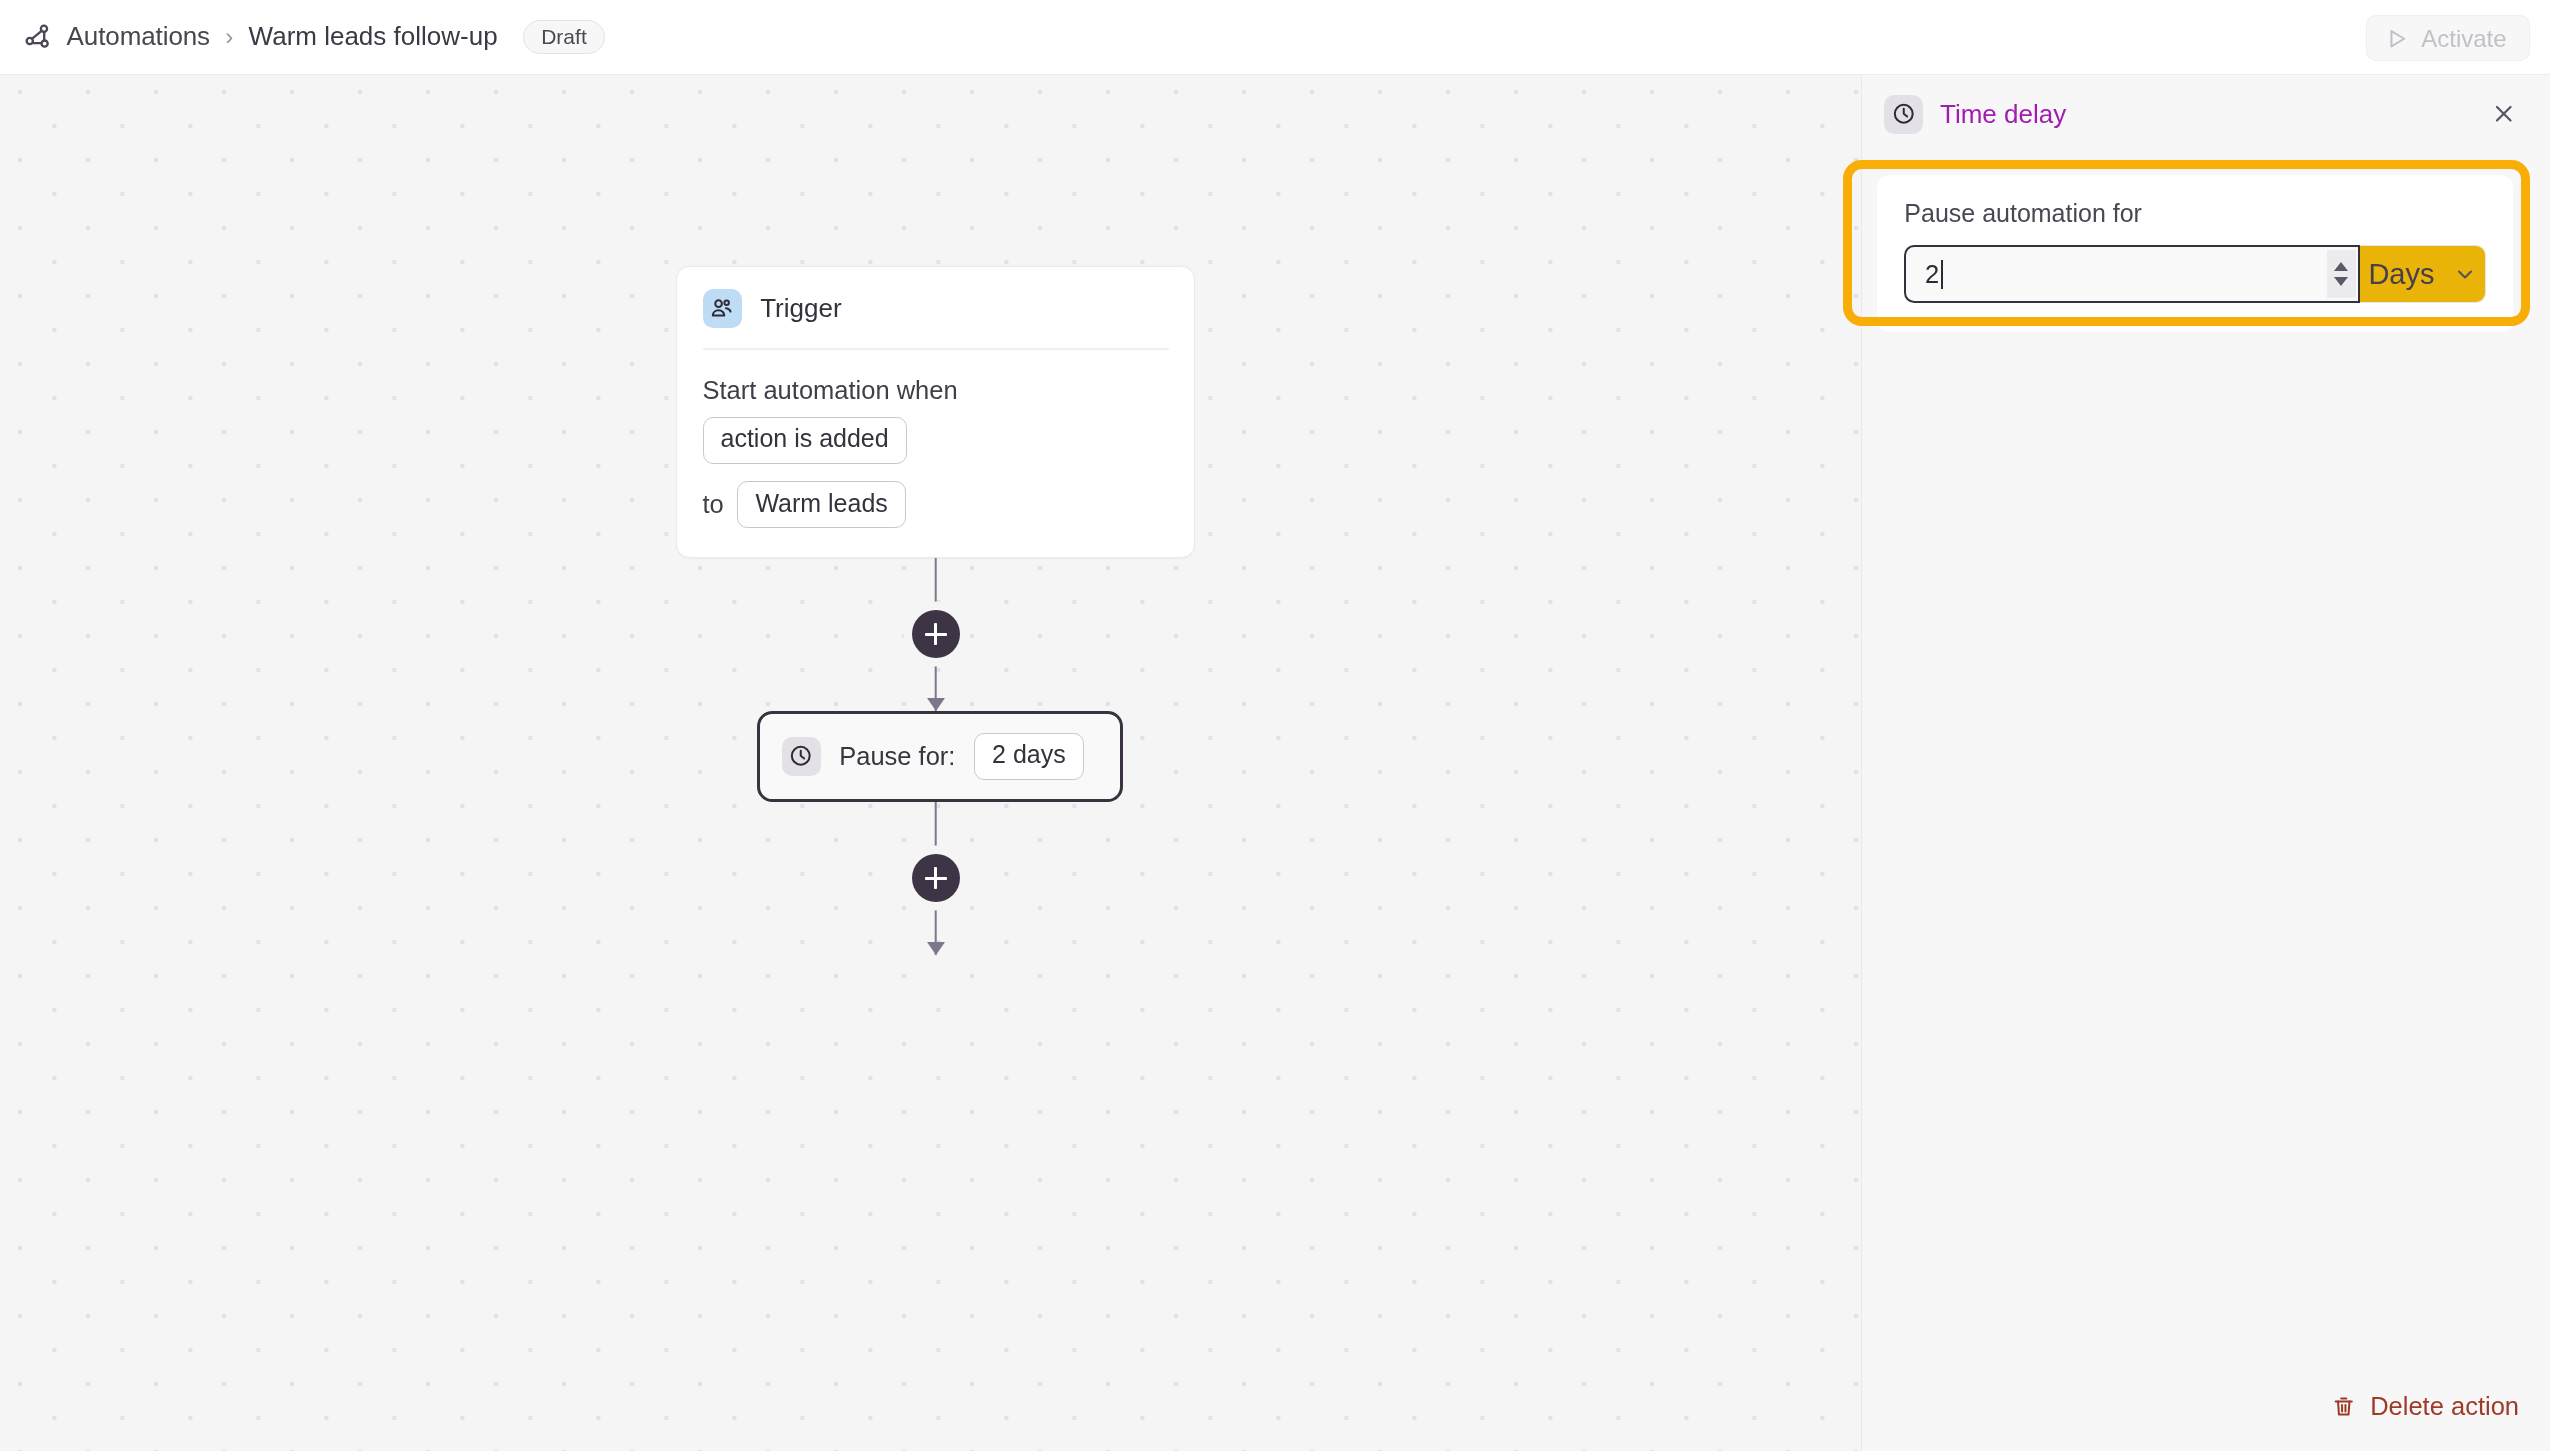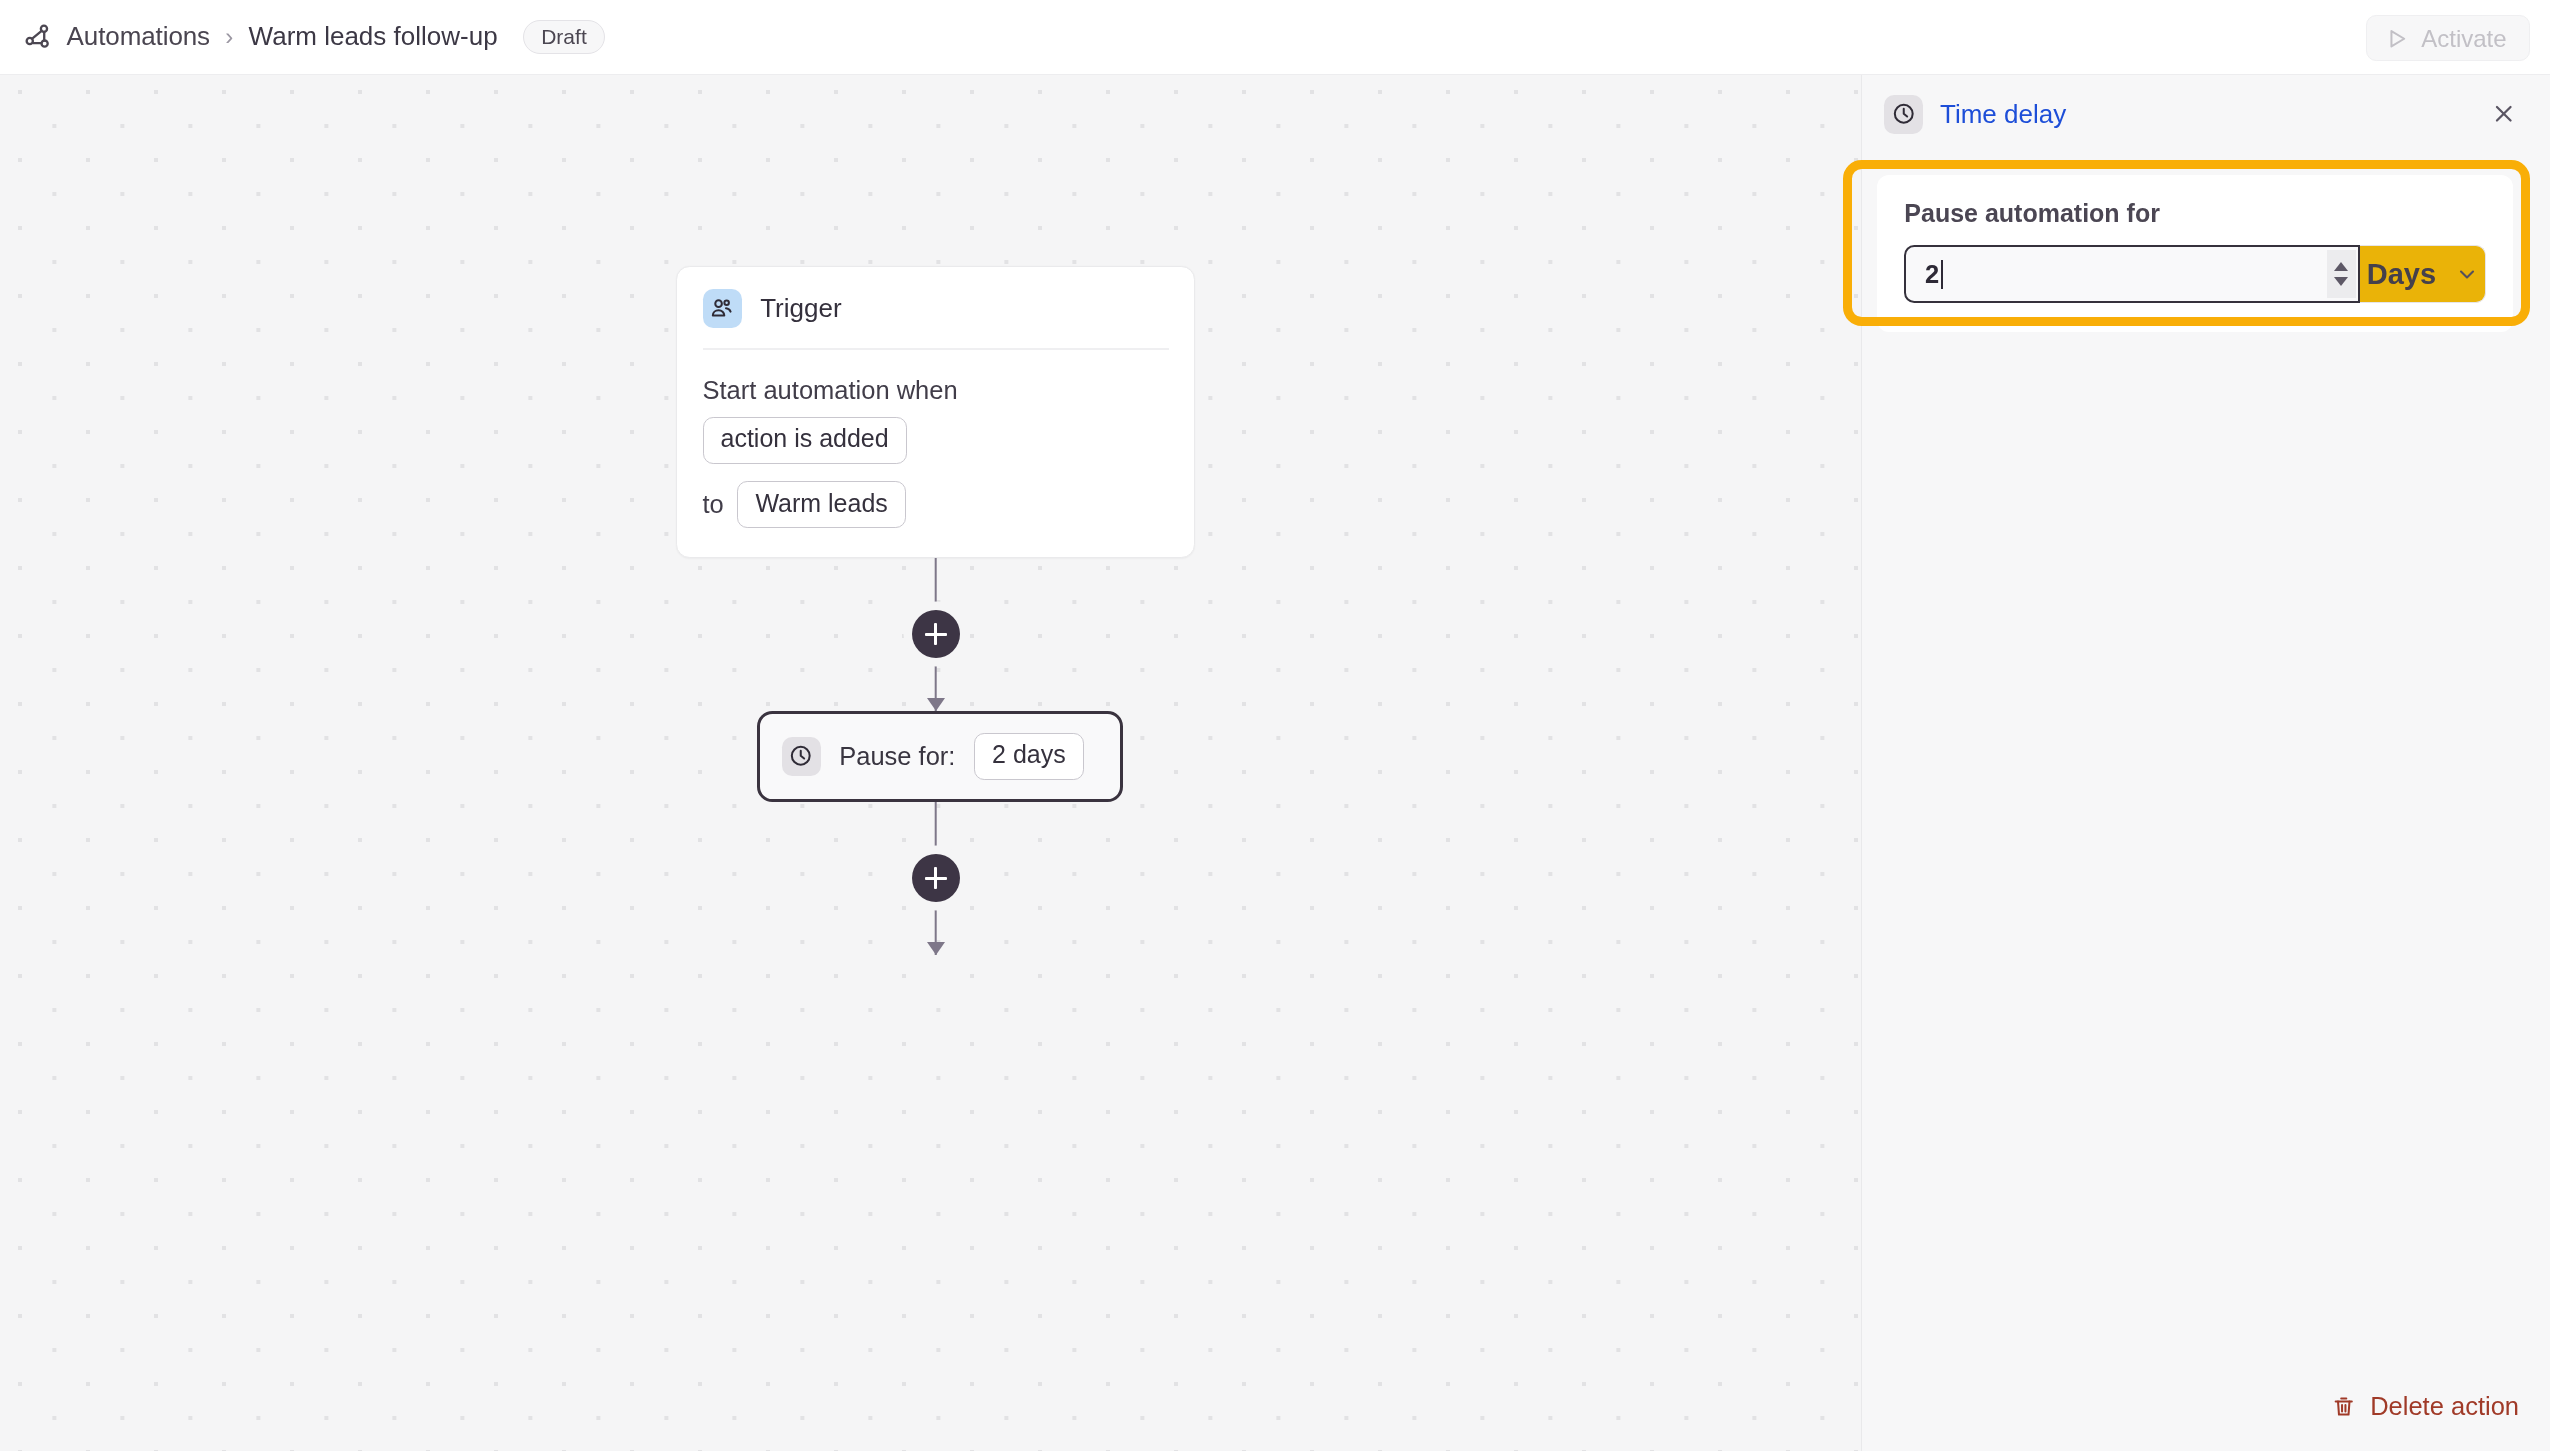--- a/index.html
+++ b/index.html
@@ -134,41 +134,40 @@
   .panel {
     position: absolute; right: 0; top: 75px;
     width: 689px; height: 1377px;
     background: #F7F7F8;
     border-left: 1.7px solid #E9E9EB;
   }
   .panel-head {
     height: 78px; display: flex; align-items: center;
     padding: 0 25.5px 0 22px; gap: 17px;
   }
-  .panel-title { font-size: 26px; color: #1d4ed8; flex: 1; }
+  .panel-title { font-size: 26px; color: #a21caf; flex: 1; }
   .close-btn {
     width: 41px; height: 41px; border-radius: 8.5px;
     display: flex; align-items: center; justify-content: center;
     cursor: pointer; background: transparent; border: none;
   }
   .close-btn svg { width: 25.5px; height: 25.5px; color: #5A5563; display: block; }
 
   
   .highlight {
     position: absolute; left: -18.7px; top: 85px; width: 687px; height: 166px;
     border: 9.4px solid #F9AE07; border-radius: 18.7px;
     pointer-events: none;
   }
 
   .form-card {
     position: absolute; left: 15.3px; top: 100px;
     width: 636px; background: #ffffff;
     border-radius: 12px;
     padding: 24px 27px 29px;
-    font-weight: bold;
   }
   .field-label { font-size: 25px; color: #4B4653; margin-bottom: 17px; }
   .field-row { display: flex; align-items: stretch; height: 58px; }
   .num-wrap {
     position: relative; flex: 1 1 auto;
     border: 2.6px solid #35313C;
     border-radius: 10.2px 0 0 10.2px;
     background: #F9F9FA;
     display: flex; align-items: center;
   }

